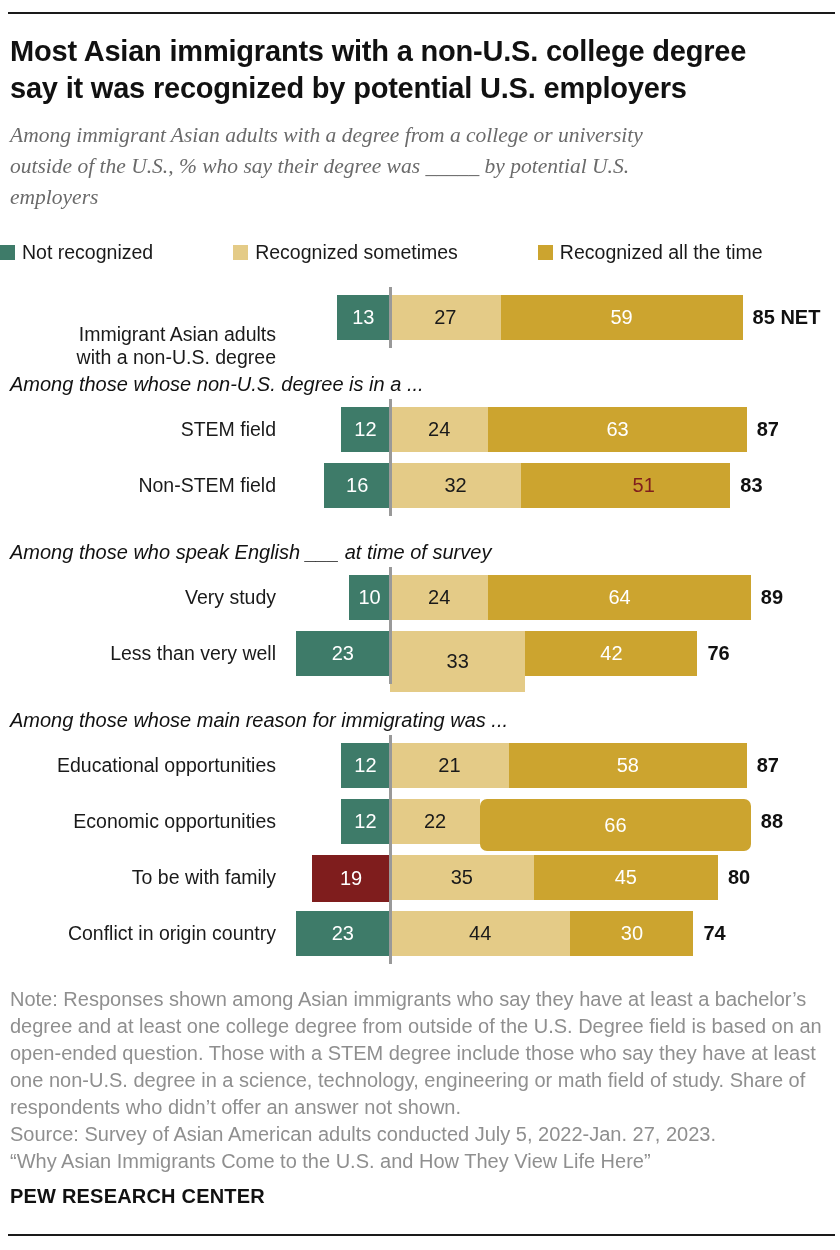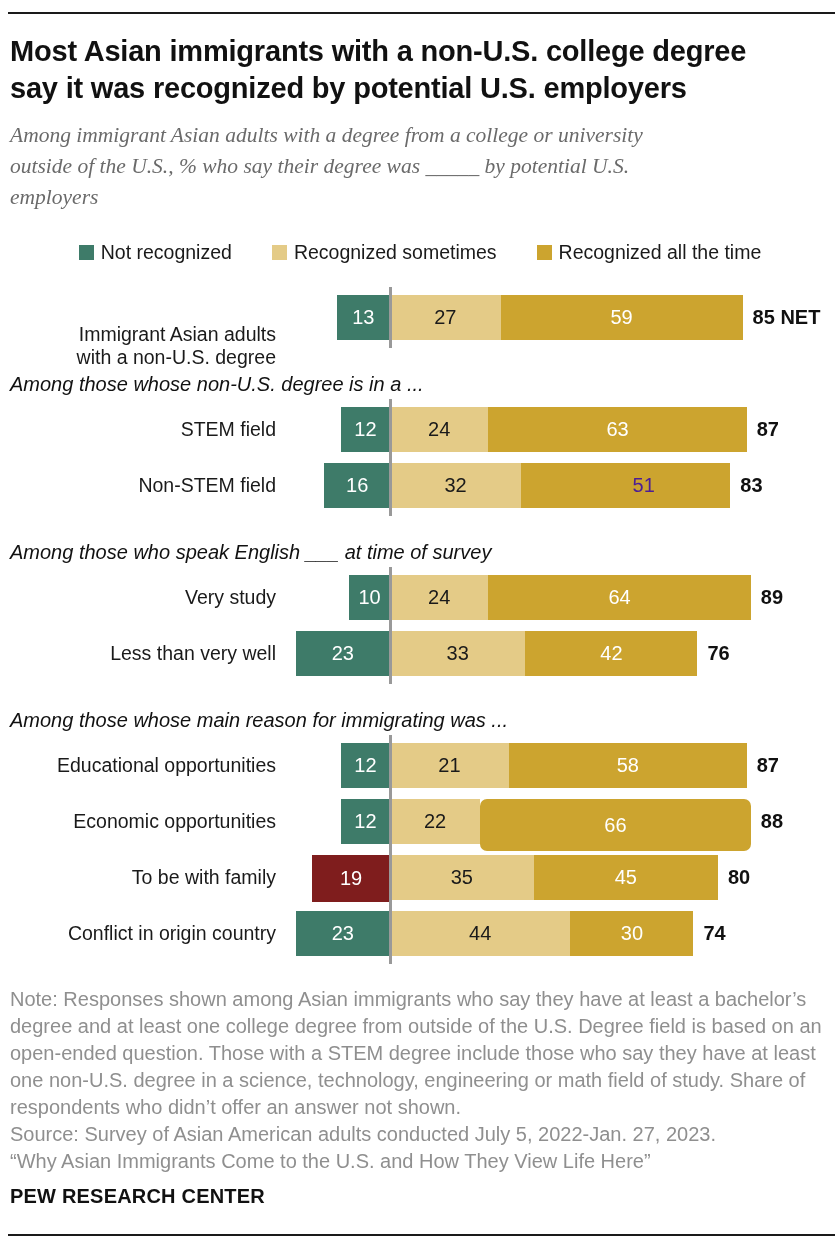--- a/index.html
+++ b/index.html
@@ -43,22 +43,22 @@
     line-height: 31px;
     color: #6a6a6a;
     white-space: pre-line;
   }
   #legend {
     position: absolute;
     left: 0;
     top: 241px;
     width: 840px;
     display: flex;
-    justify-content: center;
-    gap: 40px;
+    justify-content: flex-start;
+    gap: 80px;
   }
   .legend-item { display: flex; align-items: center; gap: 7px; }
   .legend-swatch { width: 15px; height: 15px; flex: 0 0 auto; }
   .legend-label { font-size: 19.5px; color: #1a1a1a; white-space: nowrap; }
   #bars { position: absolute; left: 0; top: 0; width: 840px; height: 1250px; }
   .group-header {
     position: absolute;
     left: 10px;
     font-style: italic;
     font-size: 20px;
@@ -163,36 +163,36 @@
     </div>
     <div class="seg" style="left: 340.8px; top: 407px; width: 49.2px; height: 45px; background: rgb(62, 123, 105); color: rgb(255, 255, 255);">12</div>
     <div class="seg" style="left: 390px; top: 407px; width: 98.4px; height: 45px; background: rgb(228, 203, 135); color: rgb(26, 26, 26);">24</div>
     <div class="seg" style="left: 488.4px; top: 407px; width: 258.3px; height: 45px; background: rgb(204, 164, 47); color: rgb(255, 255, 255);">63</div>
     <div class="net" style="left: 756.7px; top: 407px; height: 45px;">87</div>
     <div class="row-label" style="top: 463px; width: 276px; height: 45px;">
       <div>Non-STEM field</div>
     </div>
     <div class="seg" style="left: 324.4px; top: 463px; width: 65.6px; height: 45px; background: rgb(62, 123, 105); color: rgb(255, 255, 255);">16</div>
     <div class="seg" style="left: 390px; top: 463px; width: 131.2px; height: 45px; background: rgb(228, 203, 135); color: rgb(26, 26, 26);">32</div>
-    <div class="seg" style="left: 521.2px; top: 463px; width: 209.1px; height: 45px; background: rgb(204, 164, 47); color: #4c1d95; padding-left: 36px;">51</div>
+    <div class="seg" style="left: 521.2px; top: 463px; width: 209.1px; height: 45px; background: rgb(204, 164, 47); color: #7f1d1d; padding-left: 36px;">51</div>
     <div class="net" style="left: 740.3px; top: 463px; height: 45px;">83</div>
     <div class="divider" style="left: 389px; top: 399px; height: 117px; background: rgb(153, 153, 153);"></div>
     <div class="group-header" style="top: 541px;">Among those who speak English ___ at time of survey</div>
     <div class="row-label" style="top: 575px; width: 276px; height: 45px;">
       <div>Very study</div>
     </div>
     <div class="seg" style="left: 349px; top: 575px; width: 41px; height: 45px; background: rgb(62, 123, 105); color: rgb(255, 255, 255);">10</div>
     <div class="seg" style="left: 390px; top: 575px; width: 98.4px; height: 45px; background: rgb(228, 203, 135); color: rgb(26, 26, 26);">24</div>
     <div class="seg" style="left: 488.4px; top: 575px; width: 262.4px; height: 45px; background: rgb(204, 164, 47); color: rgb(255, 255, 255);">64</div>
     <div class="net" style="left: 760.8px; top: 575px; height: 45px;">89</div>
     <div class="row-label" style="top: 631px; width: 276px; height: 45px;">
       <div>Less than very well</div>
     </div>
     <div class="seg" style="left: 295.7px; top: 631px; width: 94.3px; height: 45px; background: rgb(62, 123, 105); color: rgb(255, 255, 255);">23</div>
-    <div class="seg" style="left: 390px; top: 631px; width: 135.3px; height: 45px; background: rgb(228, 203, 135); color: rgb(26, 26, 26);">33</div>
+    <div class="seg" style="left: 390px; top: 631px; width: 135.3px; height: 61px; background: rgb(228, 203, 135); color: rgb(26, 26, 26);">33</div>
     <div class="seg" style="left: 525.3px; top: 631px; width: 172.2px; height: 45px; background: rgb(204, 164, 47); color: rgb(255, 255, 255);">42</div>
     <div class="net" style="left: 707.5px; top: 631px; height: 45px;">76</div>
     <div class="divider" style="left: 389px; top: 567px; height: 117px; background: rgb(153, 153, 153);"></div>
     <div class="group-header" style="top: 709px;">Among those whose main reason for immigrating was ...</div>
     <div class="row-label" style="top: 743px; width: 276px; height: 45px;">
       <div>Educational opportunities</div>
     </div>
     <div class="seg" style="left: 340.8px; top: 743px; width: 49.2px; height: 45px; background: rgb(62, 123, 105); color: rgb(255, 255, 255);">12</div>
     <div class="seg" style="left: 390px; top: 743px; width: 118.9px; height: 45px; background: rgb(228, 203, 135); color: rgb(26, 26, 26);">21</div>
     <div class="seg" style="left: 508.9px; top: 743px; width: 237.8px; height: 45px; background: rgb(204, 164, 47); color: rgb(255, 255, 255);">58</div>

